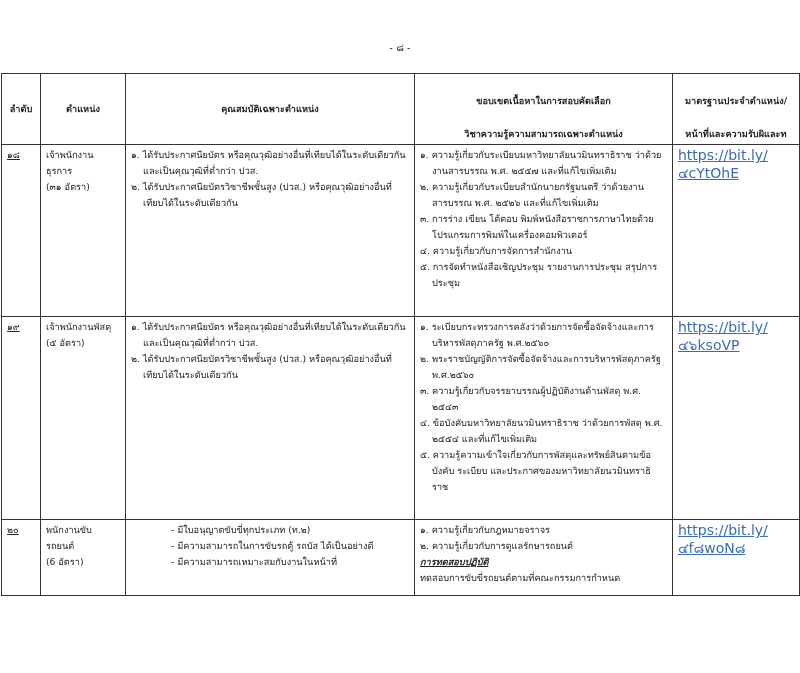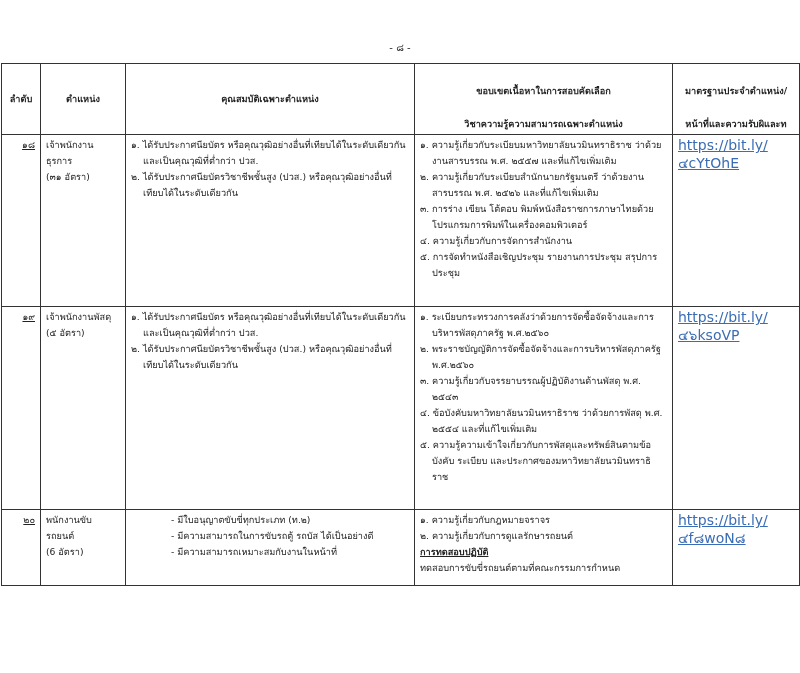--- a/index.html
+++ b/index.html
@@ -1,33 +1,33 @@
 <!DOCTYPE html>
 <html><head>
 <meta charset="utf-8">
 <style>
   html, body { margin: 0; padding: 0; background: #ffffff; }
   body { width: 800px; height: 673px; position: relative; overflow: hidden;
          font-family: "DejaVu Sans", sans-serif; color: #222; }
   .page-num { position: absolute; top: 40px; left: 0; width: 800px; text-align: center;
               font-size: 10px; color: #333; }
-  table.doc { position: absolute; left: 1px; top: 63px; width: 798px;
+  table.doc { position: absolute; left: 1px; top: 73px; width: 798px;
               border-collapse: collapse; table-layout: fixed; }
   table.doc td, table.doc th { border: 1.3px solid #333; vertical-align: top;
               font-size: 9.2px; line-height: 16px; padding: 2px 5px; font-weight: normal; }
   table.doc th { vertical-align: middle; text-align: center; font-weight: bold; color: #222; }
   col.c1 { width: 39px; } col.c2 { width: 85px; } col.c3 { width: 289px; }
   col.c4 { width: 258px; } col.c5 { width: 127px; }
   tr.hdr { height: 43px; }
   tr.r0 { height: 56px; } tr.r18 { height: 172px; } tr.r19 { height: 203px; } tr.r20 { height: 76px; }
-  td.num { text-align: right; padding-top: 5px; text-decoration: underline; }
+  td.num { text-align: left; padding-top: 5px; text-decoration: underline; }
   td.pos, td.qual, td.scope, td.link { padding-top: 5px; }
   .item { padding-left: 12px; text-indent: -12px; }
   .dash { padding-left: 8px; text-indent: -8px; margin-left: 40px; }
-  .subhead { font-weight: bold; text-decoration: underline; }
+  .subhead { font-weight: bold; text-decoration: underline; font-style: italic; }
   a.lnk { color: #3a6db5; text-decoration: underline; font-size: 14px; }
   th .hl { display: block; line-height: 17px; margin-top: 16px; }
 </style>
 </head>
 <body>
 
 <div class="page-num">- ๘ -</div>
 
 <table class="doc">
   <colgroup>

